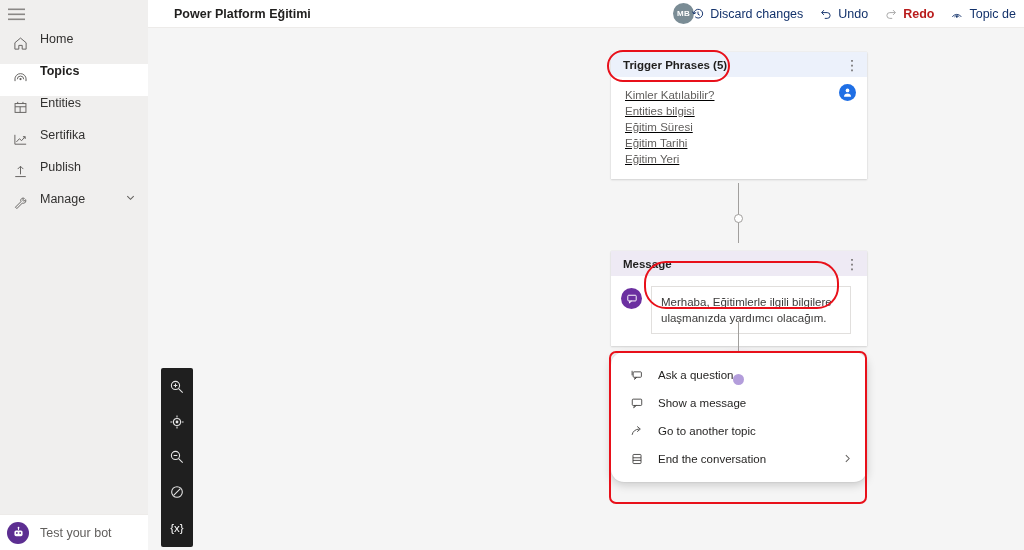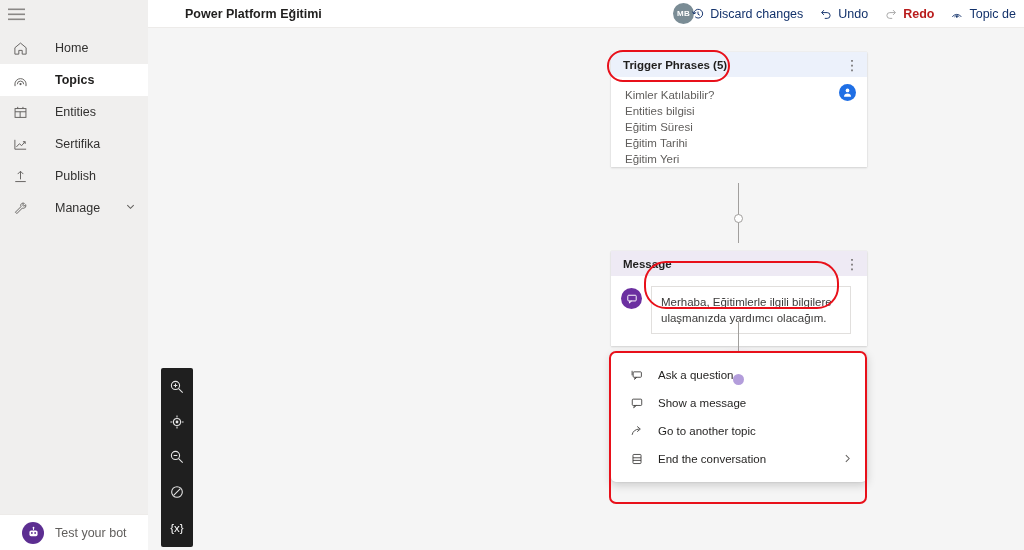--- a/index.html
+++ b/index.html
@@ -22,66 +22,64 @@
   .hamburger {
     height: 28px; width: 148px;
     display: flex; align-items: center;
     padding-left: 8px;
     cursor: pointer;
   }
   .hamburger svg { display: block; }
   .nav { margin-top: 4px; }
   .nav-item {
     height: 32px;
-    display: flex; align-items: center;
+    display: flex; align-items: flex-start;
     padding-left: 9px;
     cursor: pointer;
     position: relative;
     color: #3b3a39;
     font-size: 12.5px;
-    gap: 15px;
   }
   .nav-item .nav-icon {
     width: 22px; height: 22px;
     display: flex; align-items: center; justify-content: center;
     flex: 0 0 22px;
     color: #605e5c;
   }
   .nav-item .nav-label { margin-left: 9px; font-size: 12.5px; color: #323130; }
   .nav-item.selected { background: #ffffff; }
   .nav-item.selected .nav-label { font-weight: bold; color: #201f1e; }
   .nav-item .chevron { margin-left: auto; margin-right: 12px; color: #605e5c; }
 
   .sidebar-bottom {
     position: absolute; bottom: 0; left: 0;
     width: 148px; height: 36px;
     background: #ffffff;
     display: flex; align-items: center;
-    padding-left: 22px;
+    padding-left: 7px;
     border-top: 1px solid #edebe9;
     cursor: pointer;
   }
   .bot-avatar {
     width: 22px; height: 22px; border-radius: 50%;
     background: #5c2e91;
     display: flex; align-items: center; justify-content: center;
     flex: 0 0 22px;
   }
   .test-label { margin-left: 11px; font-size: 12.5px; color: #605e5c; }
 
   
   .main { flex: 1; position: relative; height: 550px; background: #f5f5f5; }
 
   .topbar {
     height: 28px; width: 876px;
     background: #ffffff;
     display: flex; align-items: center;
     position: relative;
     border-bottom: 1px solid #edebe9;
-    padding-left: 11px;
   }
   .topic-title {
     font-size: 12.5px; font-weight: bold; color: #201f1e;
     margin-left: 26px;
   }
   .user-avatar {
     position: absolute; left: 525px; top: 3px;
     width: 21px; height: 21px; border-radius: 50%;
     background: #7a8c95;
     color: #ffffff; font-size: 8px; font-weight: bold;
@@ -131,21 +129,21 @@
   }
   .node-header {
     height: 25px;
     display: flex; align-items: center;
     padding: 0 8px 0 12px;
     font-size: 11.5px; font-weight: bold; color: #201f1e;
   }
   .node-header.trigger { background: #ecf1fb; }
   .node-header.message { background: #eeeaf4; }
   .node-header .kebab { margin-left: auto; color: #605e5c; cursor: pointer; letter-spacing: 0; font-weight: normal; font-size: 14px; line-height: 1; }
-  .node-body { padding: 10px 12px 0 14px; position: relative; }
+  .node-body { padding: 10px 12px 12px 14px; position: relative; text-decoration: underline; }
   .phrase { font-size: 11.5px; color: #605e5c; line-height: 16px; }
   .person-badge {
     position: absolute; right: 11px; top: 7px;
     width: 17px; height: 17px; border-radius: 50%;
     background: #1f6fe5;
     display: flex; align-items: center; justify-content: center;
   }
 
   
   .msg-row { display: flex; align-items: flex-start; padding: 10px 10px 12px 10px; }
@@ -184,21 +182,21 @@
     border-radius: 50%;
     background: radial-gradient(ellipse at center, rgba(186,140,220,.30) 0%, rgba(186,140,220,0) 70%);
     z-index: 9;
   }
 
   
   .action-menu {
     position: absolute;
     width: 256px;
     background: #ffffff;
-    border-radius: 5px;
+    border-radius: 13px;
     box-shadow: 0 3px 10px rgba(0,0,0,.18), 0 0 2px rgba(0,0,0,.12);
     padding: 9px 0 9px 0;
     z-index: 10;
   }
   .action-item {
     height: 28px;
     display: flex; align-items: center;
     padding: 0 14px 0 18px;
     font-size: 11.5px; color: #201f1e;
     cursor: pointer;

